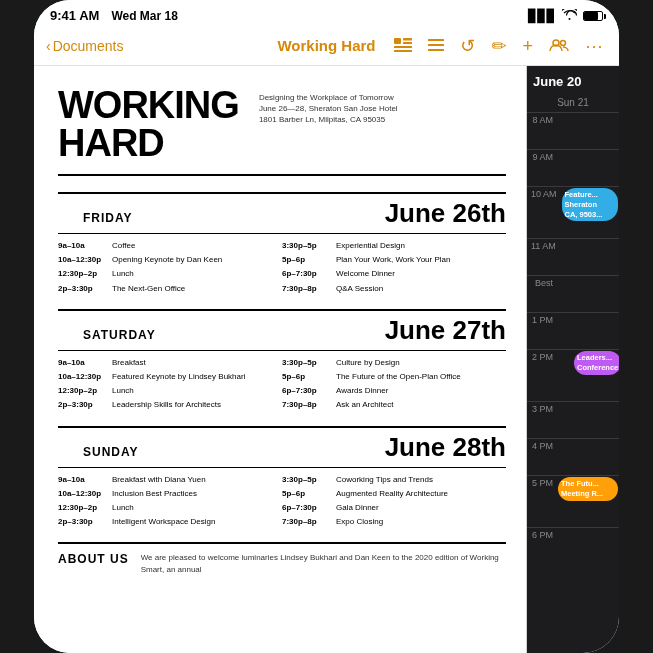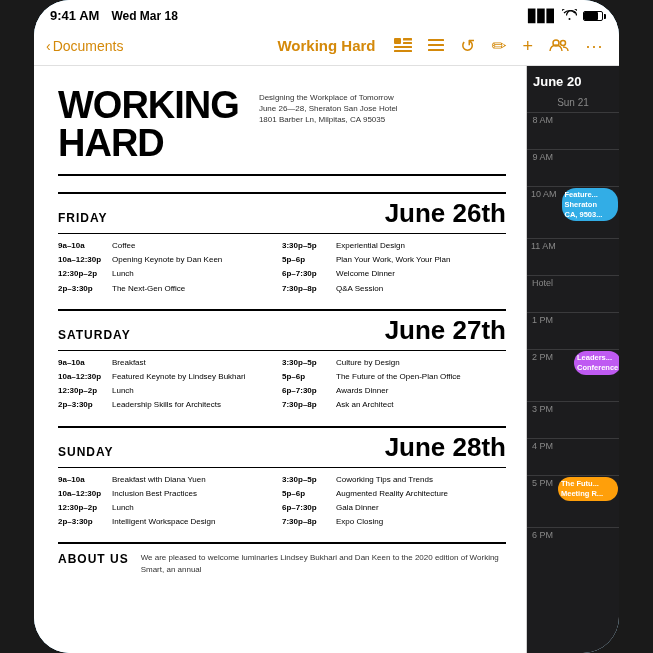--- a/index.html
+++ b/index.html
@@ -142,20 +142,21 @@
       padding: 4px 0;
       margin-bottom: 6px;
     }
     .day-name {
       font-size: 12px;
       font-weight: 800;
       color: #000;
       text-transform: uppercase;
       letter-spacing: 1px;
       min-width: 55px;
+      margin-left: 25px;
     }
     .day-date {
       font-size: 26px;
       font-weight: 900;
       color: #000;
       flex: 1;
       text-align: right;
     }
 
     .schedule-grid {
@@ -512,21 +513,21 @@
                 <div class="cal-event cyan" style="white-space: pre-line;">Feature...
 Sheraton
 CA, 9503...</div>
               </div>
             </div>
             <div class="cal-row">
               <div class="cal-time">11 AM</div>
               <div class="cal-event-area"></div>
             </div>
             <div class="cal-row">
-              <div class="cal-time">Hotel</div>
+              <div class="cal-time">Best</div>
               <div class="cal-event-area"></div>
             </div>
             <div class="cal-row">
               <div class="cal-time">1 PM</div>
               <div class="cal-event-area"></div>
             </div>
             <div class="cal-row" style="min-height: 52px;">
               <div class="cal-time">2 PM</div>
               <div class="cal-event-area">
                 <div class="cal-event purple" style="white-space: pre-line;">Leaders...

